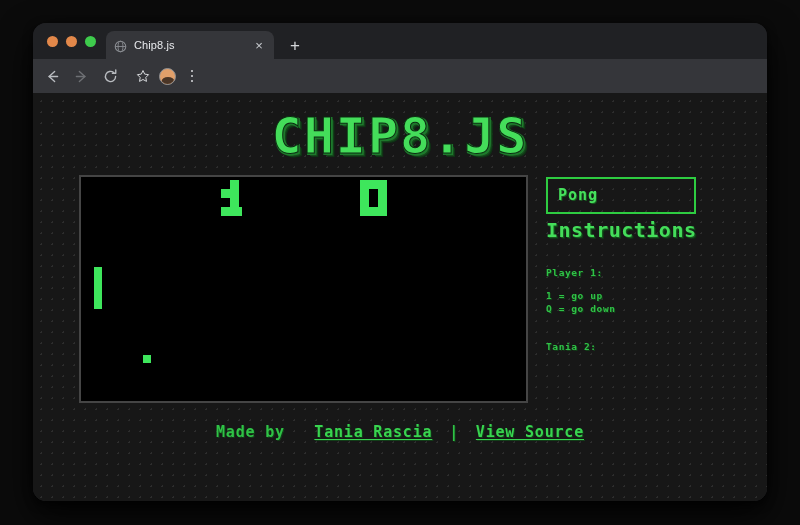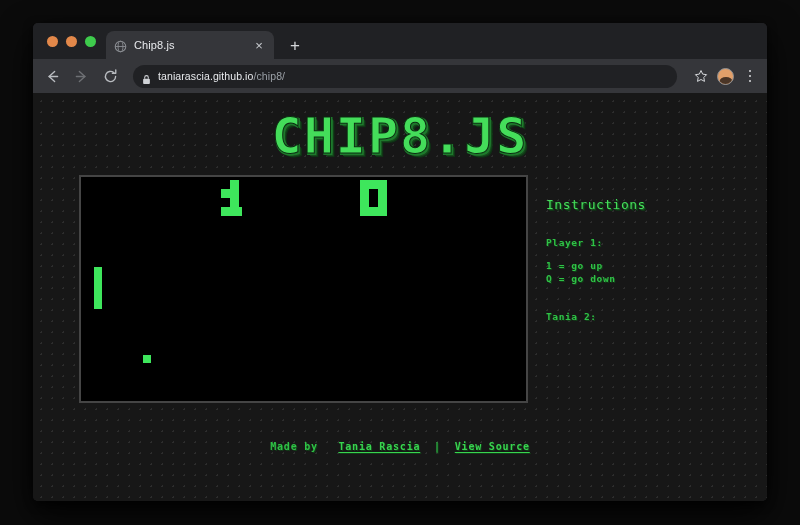--- a/index.html
+++ b/index.html
@@ -23,21 +23,21 @@
     background: #0b0b0b;
   }
 
   
   #browser-window {
     position: absolute;
     left: 33px;
     top: 23px;
     width: 734px;
     height: 478px;
-    border-radius: 5px;
+    border-radius: 13px;
     overflow: hidden;
     background: #202124;
     box-shadow: 0 14px 34px rgba(0,0,0,0.85), 0 3px 10px rgba(0,0,0,0.6);
   }
 
   
   #tab-strip {
     height: 36px;
     background: #202124;
     display: flex;
@@ -227,24 +227,24 @@
     padding: 7px 10px 8px;
     color: #46e05c;
     font-size: 15px;
     font-weight: bold;
     letter-spacing: 1px;
     text-shadow: 1px 1px 0 #17591f;
     width: 150px;
   }
 
   #instructions-heading {
-    margin-top: 20px;
+    margin-top: 4px;
     color: #44dd5a;
-    font-size: 13px;
-    font-weight: normal;
+    font-size: 20px;
+    font-weight: bold;
     letter-spacing: 0.5px;
     text-shadow: 1px 1px 0 #17591f, 2px 2px 0 #0f3315;
   }
 
   .instr-block { margin-top: 25px; }
   .instr-label {
     color: #2fc246;
     font-size: 9.5px;
     font-weight: bold;
     letter-spacing: 0.6px;
@@ -256,23 +256,23 @@
     font-size: 9.5px;
     font-weight: bold;
     letter-spacing: 0.6px;
     line-height: 1.45;
     text-shadow: 1px 1px 0 #123d18;
   }
 
   
   #footer {
     text-align: center;
-    margin-top: 38px;
+    margin-top: 20px;
     font-family: "DejaVu Sans Mono", monospace;
-    font-size: 10px;
+    font-size: 15px;
     font-weight: bold;
     color: #2fc246;
     letter-spacing: 0.8px;
     text-shadow: 1px 1px 0 #123d18;
   }
   #footer a, #footer .lnk {
     color: #38d44f;
     text-decoration: underline;
     text-underline-offset: 2px;
   }
@@ -324,29 +324,20 @@
         </svg>
       </span>
 
       <span class="nav-btn">
         <svg viewBox="0 0 20 20" width="17" height="17">
           <path d="M16 10 A6 6 0 1 1 13.8 5.3" fill="none" stroke="currentColor" stroke-width="1.6" stroke-linecap="round"></path>
           <path d="M16.2 2.2 L16.2 6.2 L12.2 6.2" fill="none" stroke="currentColor" stroke-width="1.6" stroke-linecap="round" stroke-linejoin="round"></path>
         </svg>
       </span>
 
-      <div id="omnibox">
-        <span class="lock">
-          <svg viewBox="0 0 12 14" width="9" height="11">
-            <rect x="1.5" y="6" width="9" height="7" rx="1.2" fill="#cfd2d6"></rect>
-            <path d="M3.6 6 V4.2 A2.4 2.4 0 0 1 8.4 4.2 V6" fill="none" stroke="#cfd2d6" stroke-width="1.4"></path>
-          </svg>
-        </span>
-        <span class="url"><span>taniarascia.github.io</span><span class="path">/chip8/</span></span>
-      </div>
 
       <div id="toolbar-right">
         <span class="star-icon">
           <svg viewBox="0 0 20 20" width="14" height="14">
             <path d="M10 2.2 L12.4 7.3 L18 8.1 L14 12.1 L15 17.7 L10 15 L5 17.7 L6 12.1 L2 8.1 L7.6 7.3 Z" fill="none" stroke="currentColor" stroke-width="1.4" stroke-linejoin="round"></path>
           </svg>
         </span>
         <span id="avatar"></span>
         <span id="menu-dots">
           <i></i>
@@ -379,20 +370,21 @@
             </div>
 
             <div class="pixel" style="left:13px; top:90px; width:8px; height:42px;"></div>
 
             <div class="pixel" style="left:62px; top:178px; width:8px; height:8px;"></div>
           </div>
         </div>
 
         <div id="sidebar">
 
+          <div id="rom-select">Pong</div>
 
           <div id="instructions-heading">Instructions</div>
 
           <div class="instr-block">
             <div class="instr-label">Player 1:</div>
             <div class="instr-keys"><span>1 = go up</span><br><span>Q = go down</span></div>
           </div>
 
           <div class="instr-block">
             <div class="instr-label">Tania 2:</div>

